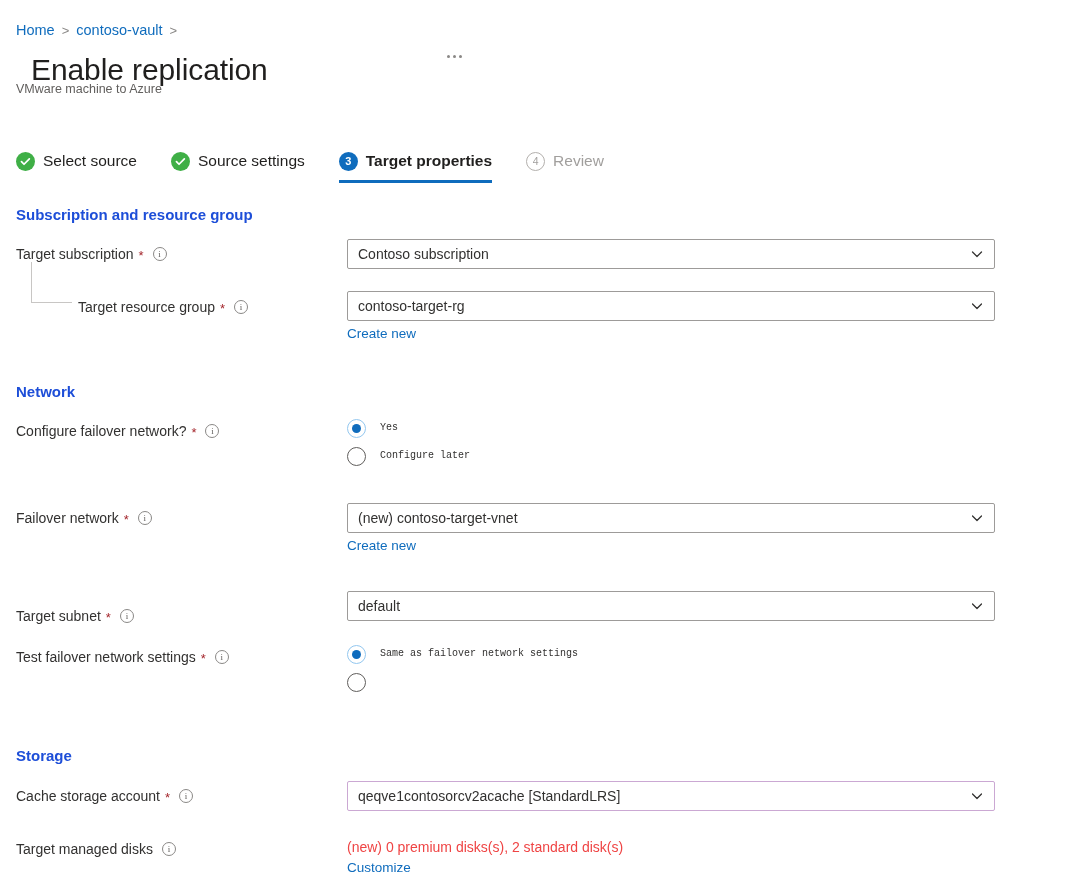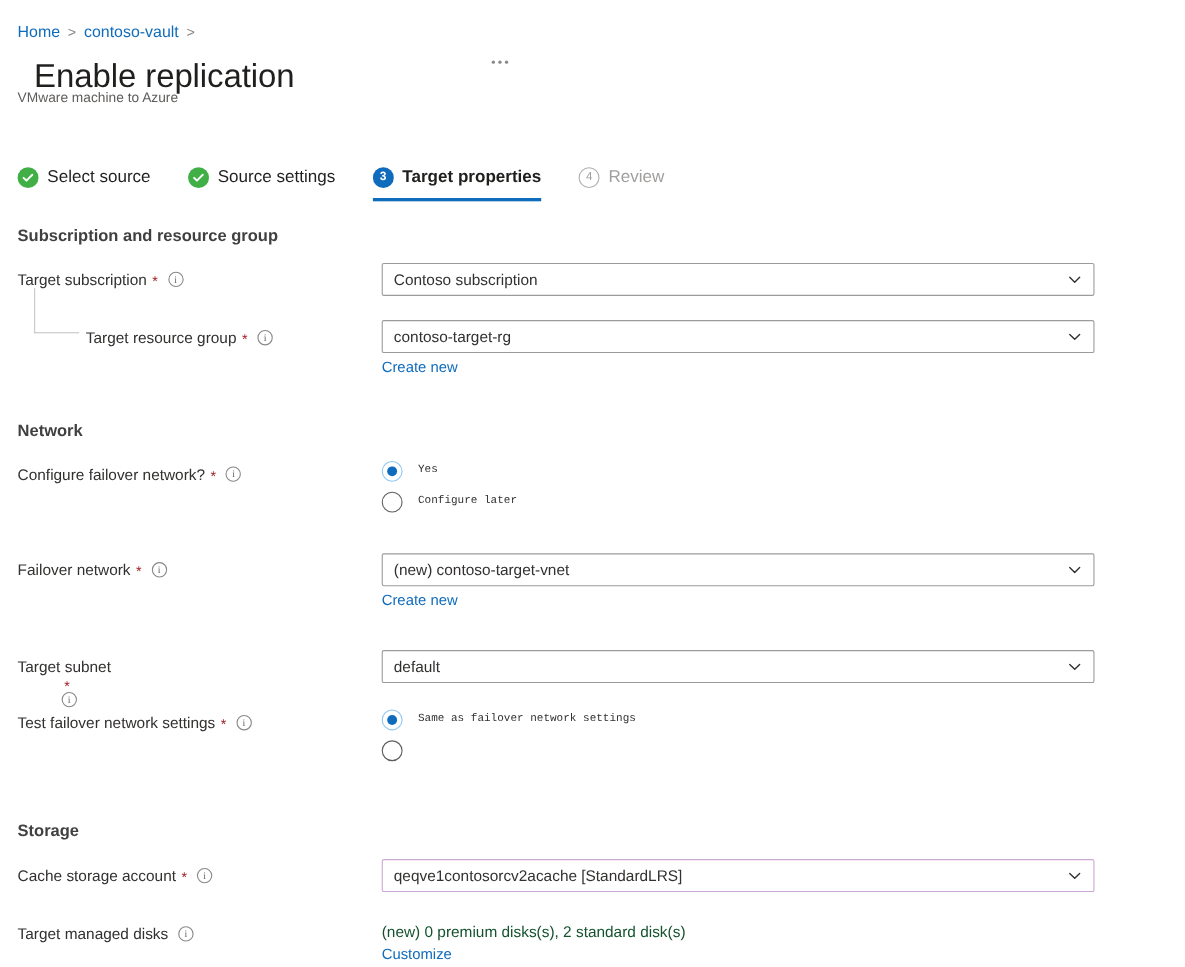--- a/index.html
+++ b/index.html
@@ -164,21 +164,21 @@
   
   .form {
     position: absolute;
     left: 0;
     top: 198px;
     width: 1077px;
   }
   .section-head {
     font-size: 15px;
     font-weight: 600;
-    color: #404040;
+    color: #1d4ed8;
     line-height: 20px;
   }
   .row {
     position: relative;
   }
   .label {
     position: absolute;
     left: 16px;
     font-size: 14px;
     line-height: 20px;
@@ -266,21 +266,21 @@
     color: #0f6cbd;
     font-size: 13.5px;
     line-height: 18px;
     text-decoration: none;
     cursor: pointer;
   }
 
   .plaintext {
     font-size: 14px;
     line-height: 20px;
-    color: #14532d;
+    color: #ef4444;
   }
 
   
   .radio-group { position: absolute; left: 347px; }
   .radio-item {
     display: flex;
     align-items: center;
     height: 28px;
     cursor: pointer;
   }
@@ -444,21 +444,21 @@
             <svg width="12" height="12" viewBox="0 0 12 12" aria-hidden="true">
                 <path d="M1.5 4 L6 8.5 L10.5 4" fill="none" stroke="#323130" stroke-width="1.25" stroke-linecap="round" stroke-linejoin="round"></path>
               </svg>
           </span>
         </div>
         <a class="link" style="margin-top:4px;">Create new</a>
       </div>
     </div>
 
     <div class="row">
-      <div class="label" style="top:398px;flex-direction:column;">
+      <div class="label" style="top:408px;">
         <span>Target subnet</span>
         <span class="req">*</span>
         <span class="info-icon">i</span>
       </div>
       <div class="fieldcol" style="top:393px;">
         <div class="dropdown">
           <span>default</span>
           <span class="chev">
             <svg width="12" height="12" viewBox="0 0 12 12" aria-hidden="true">
                 <path d="M1.5 4 L6 8.5 L10.5 4" fill="none" stroke="#323130" stroke-width="1.25" stroke-linecap="round" stroke-linejoin="round"></path>

